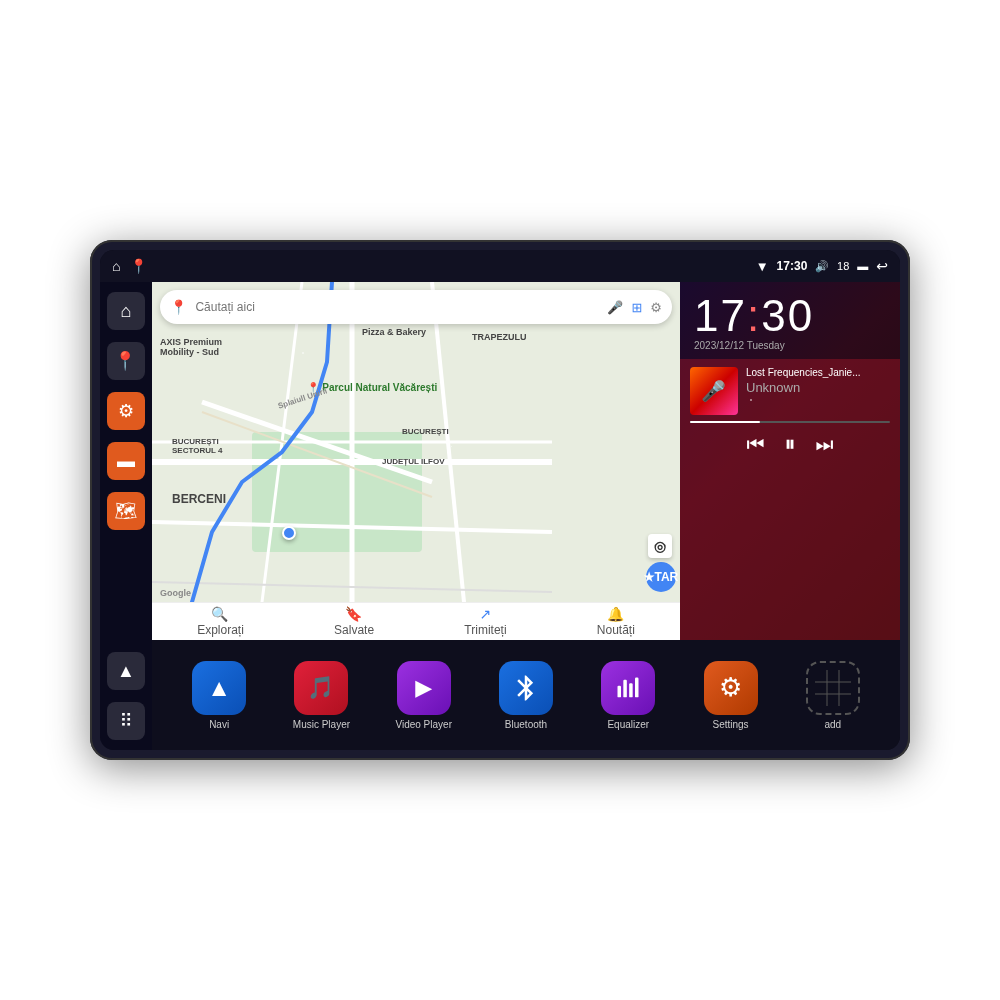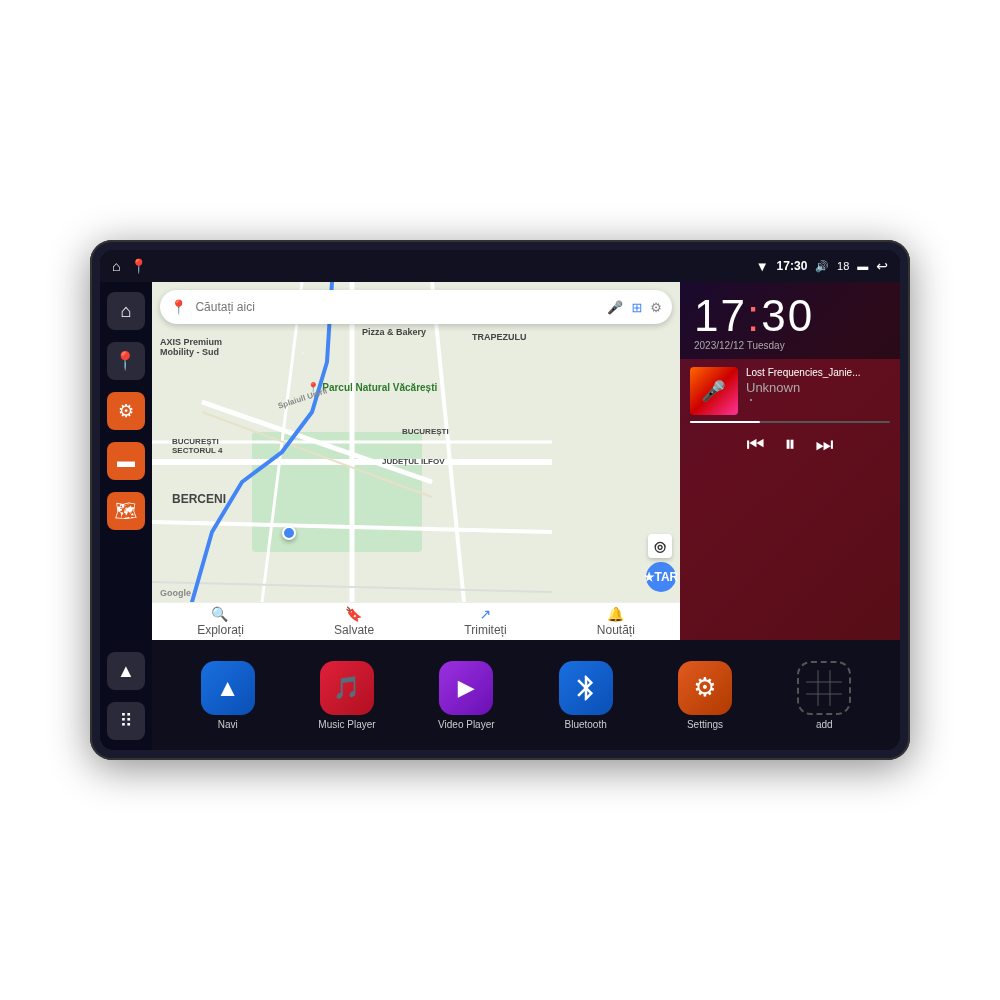--- a/index.html
+++ b/index.html
@@ -462,20 +462,31 @@
 
           <div class="app-item">
             <div class="app-icon blue-bt" style="color:#fff;font-size:26px;">
               <svg width="30" height="30" viewBox="0 0 24 24" fill="white">
                 <path d="M17.71 7.71L12 2h-1v7.59L6.41 5 5 6.41 10.59 12 5 17.59 6.41 19 11 14.41V22h1l5.71-5.71-4.3-4.29 4.3-4.29zM13 5.83l1.88 1.88L13 9.59V5.83zm1.88 10.46L13 18.17v-3.76l1.88 1.88z"></path>
               </svg>
             </div>
             <span class="app-label">Bluetooth</span>
           </div>
 
+          <div class="app-item">
+            <div class="app-icon purple-eq" style="color:#fff;">
+              <svg width="28" height="28" viewBox="0 0 24 24" fill="white">
+                <rect x="3" y="10" width="3" height="10" rx="1"></rect>
+                <rect x="8" y="5" width="3" height="15" rx="1"></rect>
+                <rect x="13" y="8" width="3" height="12" rx="1"></rect>
+                <rect x="18" y="3" width="3" height="17" rx="1"></rect>
+              </svg>
+            </div>
+            <span class="app-label">Equalizer</span>
+          </div>
 
           <div class="app-item">
             <div class="app-icon orange-set" style="color:#fff;font-size:26px;">⚙</div>
             <span class="app-label">Settings</span>
           </div>
 
           <div class="app-item">
             <div class="app-icon gray-add" style="color:#555;font-size:26px;font-weight:300;">
 
               <svg width="36" height="36" viewBox="0 0 36 36">

